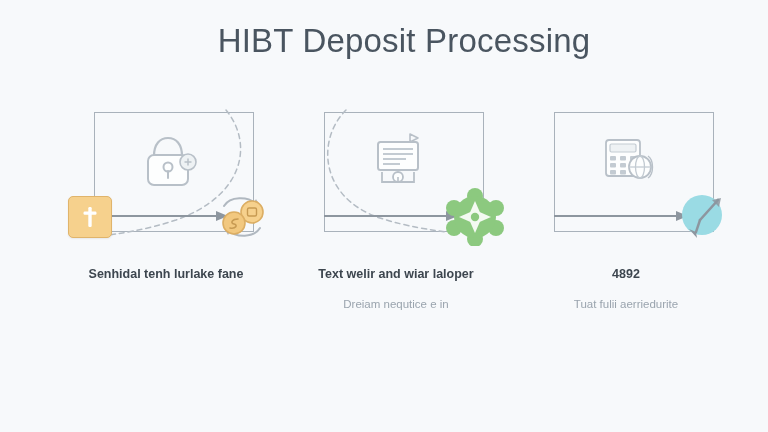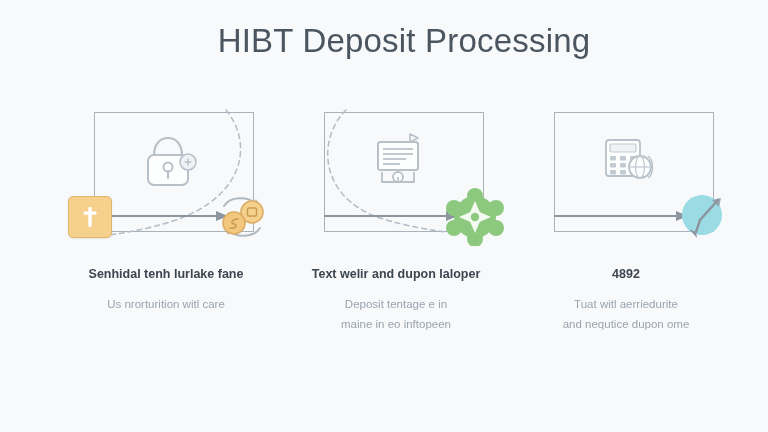--- a/index.html
+++ b/index.html
@@ -199,21 +199,20 @@
           <polygon points="14,45 10,38 18,38" fill="#b0b8c0"></polygon>
           <circle cx="38" cy="22" r="11" fill="#f6d18d" stroke="#dcae63" stroke-width="1.6"></circle>
           <rect x="33.5" y="18" width="9" height="8" rx="1.5" fill="none" stroke="#c79a52" stroke-width="1.4"></rect>
           <circle cx="20" cy="33" r="11" fill="#f2c87f" stroke="#dcae63" stroke-width="1.6"></circle>
           <path d="M24 29 C18 29, 16 33, 20 34 C24 35, 22 39, 16 38" fill="none" stroke="#c79a52" stroke-width="1.6" stroke-linecap="round"></path>
         </svg>
       </div>
 
       <div class="caption-head">Senhidal tenh lurlake fane</div>
       <div class="caption-body">
-        <span>Us nrorturition witl care</span>
       </div>
     </div>
 
     <div class="panel">
       <div class="figure">
 
         <div class="frame"></div>
 
         <svg class="dashed-arc" viewBox="0 0 190 148">
           <path d="M40 6 C 10 36, 14 94, 74 114 C 102 123, 126 126, 140 128" fill="none" stroke="#b4bcc4" stroke-width="1.5" stroke-dasharray="5 4" stroke-linecap="round"></path>
@@ -245,24 +244,23 @@
             <circle cx="8" cy="40" r="8"></circle>
             <circle cx="8" cy="20" r="8"></circle>
             <circle cx="29" cy="29" r="21"></circle>
           </g>
           <path d="M29 13 L36 29 L29 45 L22 29 Z" fill="#f3faf1"></path>
           <path d="M13 29 L29 22 L45 29 L29 36 Z" fill="#f3faf1"></path>
           <circle cx="29" cy="29" r="4.2" fill="#8cc97f"></circle>
         </svg>
       </div>
 
-      <div class="caption-head">Text welir and dupon laloper</div>
+      <div class="caption-head">Text welir and wiar laloper</div>
       <div class="caption-body">
-        <span>Deposit tentage e in</span>
-        <span>maine in eo inftopeen</span>
+        <span>Dreiam nequtice e in</span>
       </div>
     </div>
 
     <div class="panel">
       <div class="figure">
 
         <div class="frame"></div>
 
         <svg class="straight-arrow" viewBox="0 0 190 148">
           <line x1="18" y1="112" x2="140" y2="112" stroke="#8d969f" stroke-width="1.8"></line>
@@ -292,19 +290,18 @@
           <circle cx="26" cy="27" r="20" fill="#9adbe4"></circle>
           <path d="M42 12 L24 32" stroke="#8d969f" stroke-width="2.6" stroke-linecap="round"></path>
           <path d="M24 32 L20 44" stroke="#8d969f" stroke-width="2.4" stroke-linecap="round"></path>
           <polygon points="20,44 13,41 21,50" fill="#8d969f"></polygon>
           <path d="M36 12 L45 10 L43 19 Z" fill="#8d969f" opacity="0.85"></path>
         </svg>
       </div>
 
       <div class="caption-head">4892</div>
       <div class="caption-body">
-        <span>Tuat witl aerriedurite</span>
-        <span>and nequtice dupon ome</span>
+        <span>Tuat fulii aerriedurite</span>
       </div>
     </div>
 
   </div>
 </div>
 
 </body></html>

